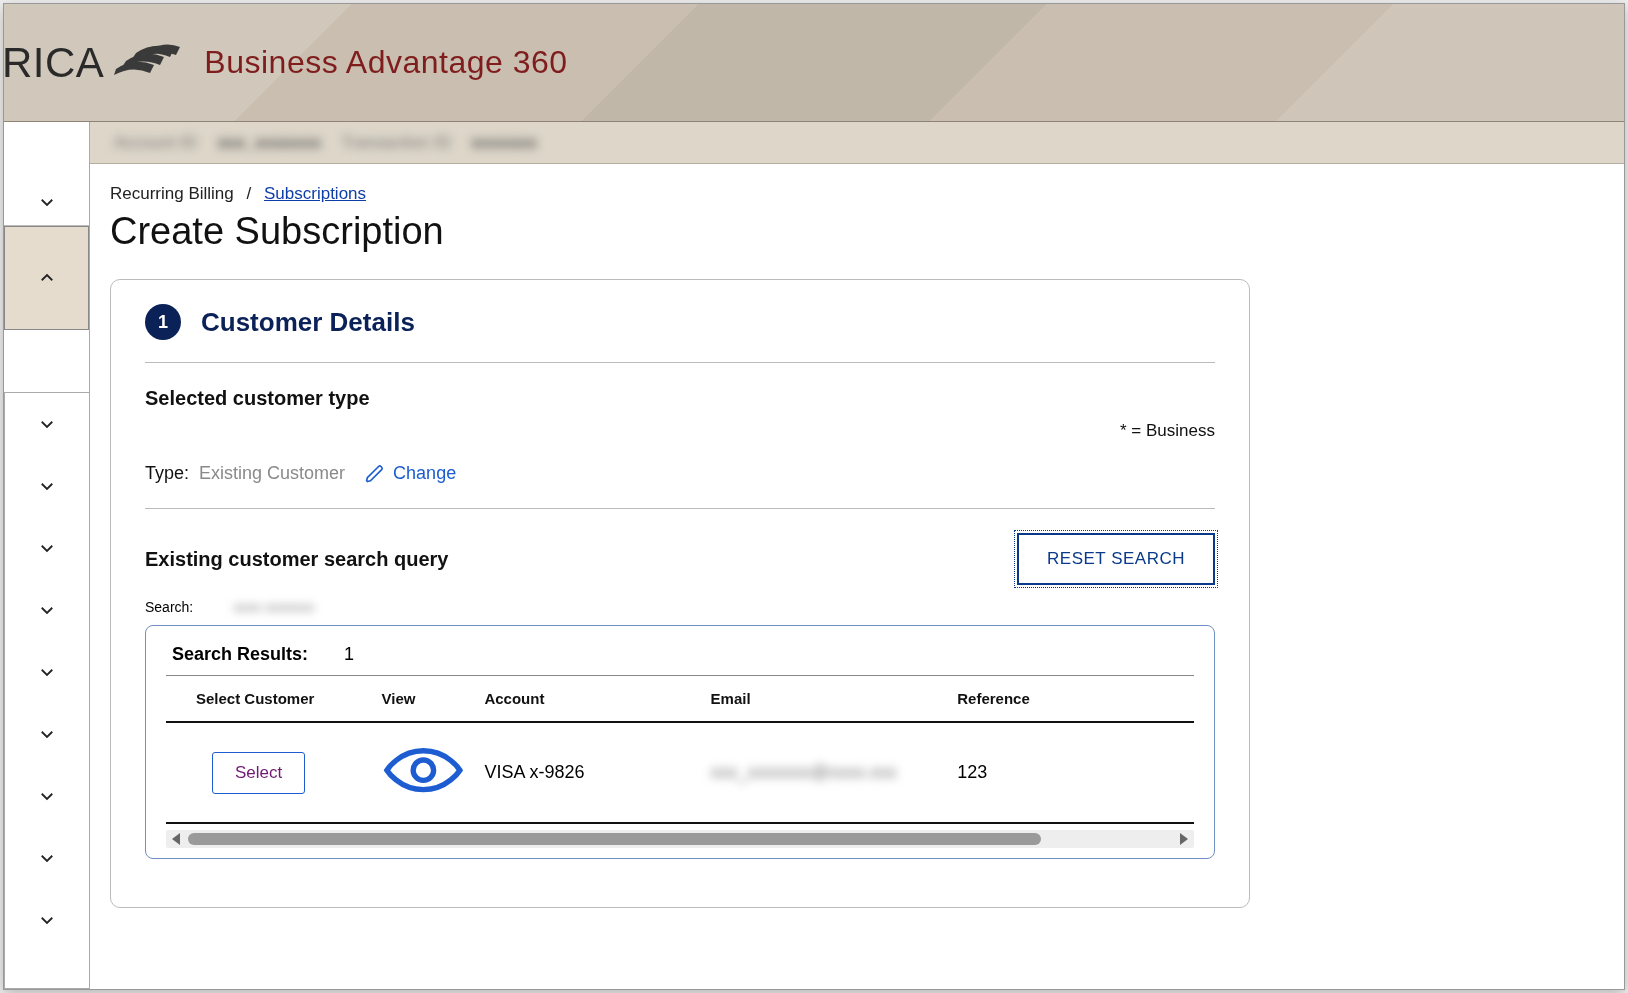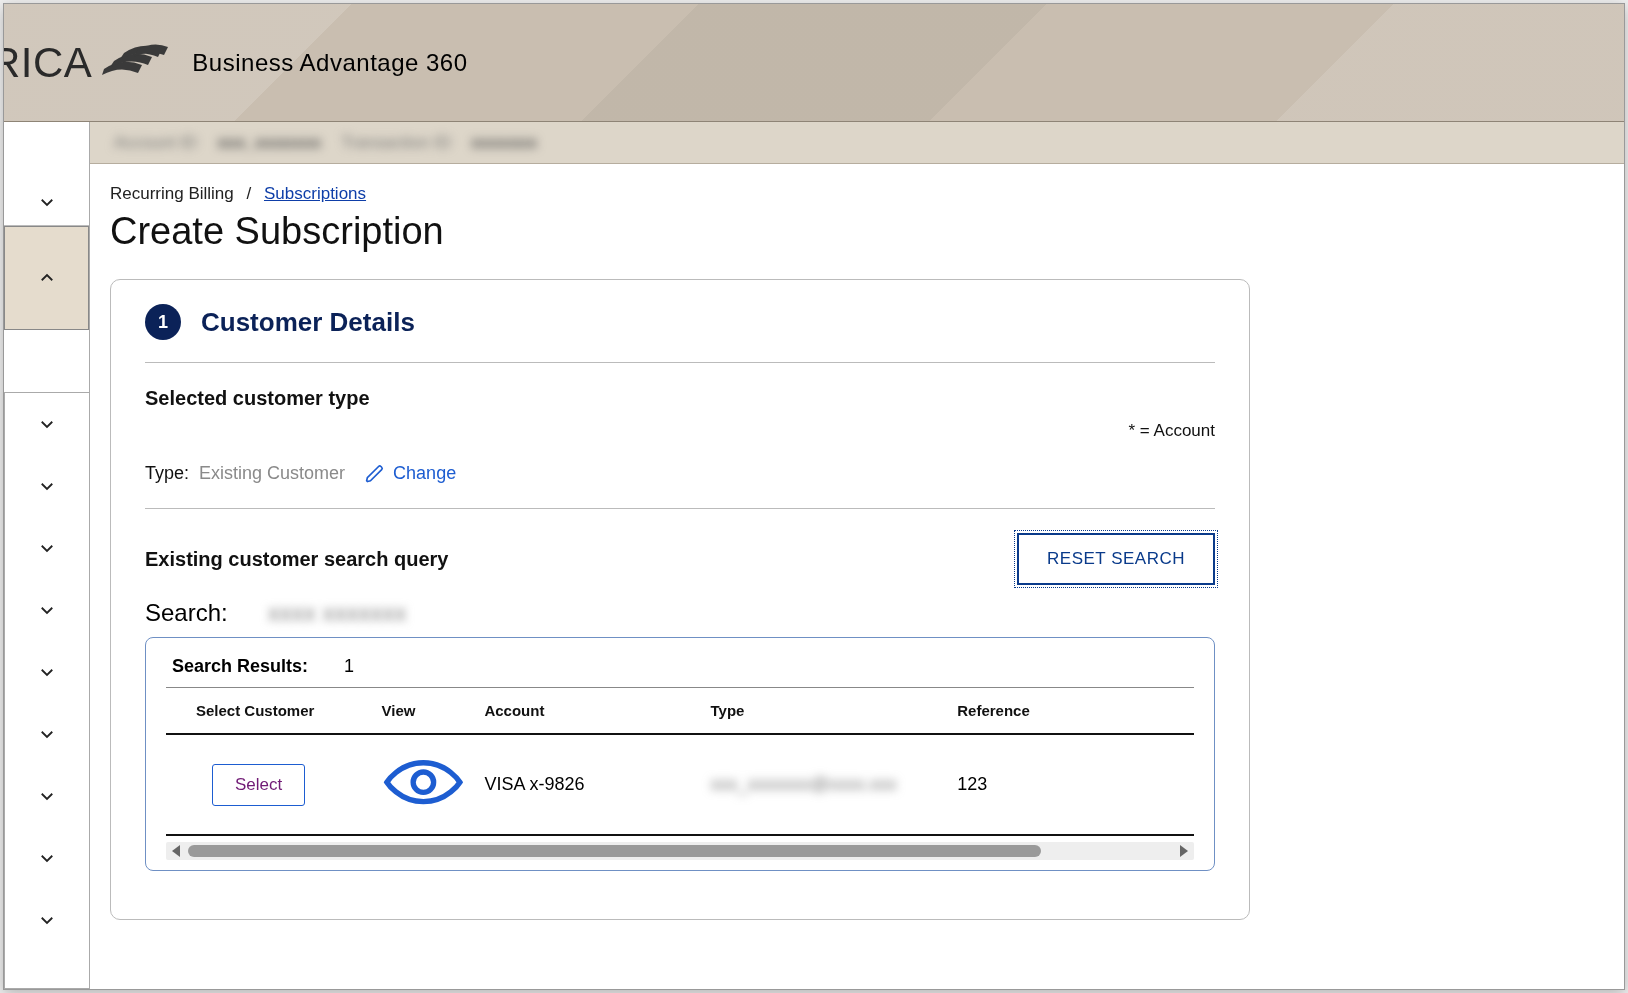--- a/index.html
+++ b/index.html
@@ -26,28 +26,28 @@
     background: #c9beb0;
     position: relative;
     overflow: hidden;
     border-bottom: 1px solid #8e8476;
   }
   .header-overlay {
     position: absolute; inset:0;
     background:
       linear-gradient(135deg, rgba(255,255,255,.15) 0 20%, transparent 20% 40%, rgba(0,0,0,.04) 40% 60%, transparent 60% 80%, rgba(255,255,255,.12) 80%);
   }
-  .brand { position: relative; display: flex; align-items: center; height: 100%; padding-left: 0; }
+  .brand { position: relative; display: flex; align-items: center; height: 100%; padding-left: 12px; }
   .brand-text-left {
     font-size: 42px; font-weight: 400; color: #2a2a2a; letter-spacing: .5px;
     margin-left: -14px; 
   }
   .flag-icon { margin: 0 22px 0 10px; }
   .flag-icon svg { width: 68px; height: 44px; }
-  .product-name { font-size: 24px; color: #000000; letter-spacing: .5px; }
+  .product-name { font-size: 32px; color: #7f1d1d; letter-spacing: .5px; }
 
   .content-row { display: flex; height: calc(100% - 118px); }
   .sidebar {
     width: 86px; background: #fff; border-right: 1px solid #aaa;
     display: flex; flex-direction: column;
   }
   .sidebar-top { height: 104px; border-bottom: 1px solid #bbb; display:flex; align-items:flex-end; justify-content:center; padding-bottom:14px; }
   .sidebar-active {
     height: 104px; background: #e5dccd; border: 1px solid #888;
     display:flex; align-items:center; justify-content:center;
@@ -97,21 +97,21 @@
   .type-value { color:#8a8a8a; margin-right: 10px; }
   .change-link { color:#1d5dd1; display:flex; align-items:center; gap:8px; cursor:pointer; font-size:18px; }
   .pencil { width:20px; height:20px; }
 
   .search-section .row1 { display:flex; justify-content:space-between; align-items:center; }
   .reset-btn {
     border: 2px solid #093a8a; color:#093a8a; background:#fff;
     padding: 14px 28px; font-size: 17px; letter-spacing:.5px; cursor:pointer;
     outline: 1px dotted #093a8a; outline-offset: 2px;
   }
-  .search-line { margin-top: 14px; display:flex; align-items:flex-start; gap: 40px; font-size:24px; }
+  .search-line { margin-top: 14px; display:flex; align-items:flex-start; gap: 40px; font-size:14px; }
   .search-value { color:#888; filter: blur(4px); }
 
   .results-box {
     margin-top: 10px; border: 1px solid #6f90c4; border-radius: 8px; padding: 18px 20px 10px;
   }
   .results-head { font-size: 18px; font-weight:700; display:flex; gap: 36px; margin-bottom: 8px; padding-left: 6px; }
   .results-count { font-weight:400; }
 
   table.results {
     width: 100%; border-collapse: collapse; margin-top: 10px;
@@ -245,21 +245,21 @@
 
         <div class="card">
           <div class="step-head">
             <div class="step-badge">1</div>
             <div class="step-title">Customer Details</div>
           </div>
 
           <div class="section">
             <div class="section-top">
               <div class="section-title">Selected customer type</div>
-              <div class="req-note">* = Account</div>
+              <div class="req-note">* = Business</div>
             </div>
             <div class="type-line">
               <span class="type-label">Type:</span>
               <span class="type-value">Existing Customer</span>
               <span class="change-link">
                 <span class="pencil">
                   <svg viewBox="0 0 24 24" fill="none" stroke="#1d5dd1" stroke-width="2">
                       <path d="M3 21l3.5-.8L20 6.7a2 2 0 0 0 0-2.8l-.9-.9a2 2 0 0 0-2.8 0L2.8 16.5 2 20z"></path>
                     </svg>
                 </span>
@@ -282,21 +282,21 @@
               <div class="results-head">
                 <span>Search Results:</span>
                 <span class="results-count">1</span>
               </div>
               <table class="results">
                 <thead>
                   <tr>
                     <th style="width:20%; padding-left:30px;">Select Customer</th>
                     <th style="width:10%;">View</th>
                     <th style="width:22%;">Account</th>
-                    <th style="width:24%;">Type</th>
+                    <th style="width:24%;">Email</th>
                     <th>Reference</th>
                   </tr>
                 </thead>
                 <tbody>
                   <tr>
                     <td style="padding-left:46px;">
                       <button class="select-btn">Select</button>
                     </td>
                     <td>
                       <span class="eye">

